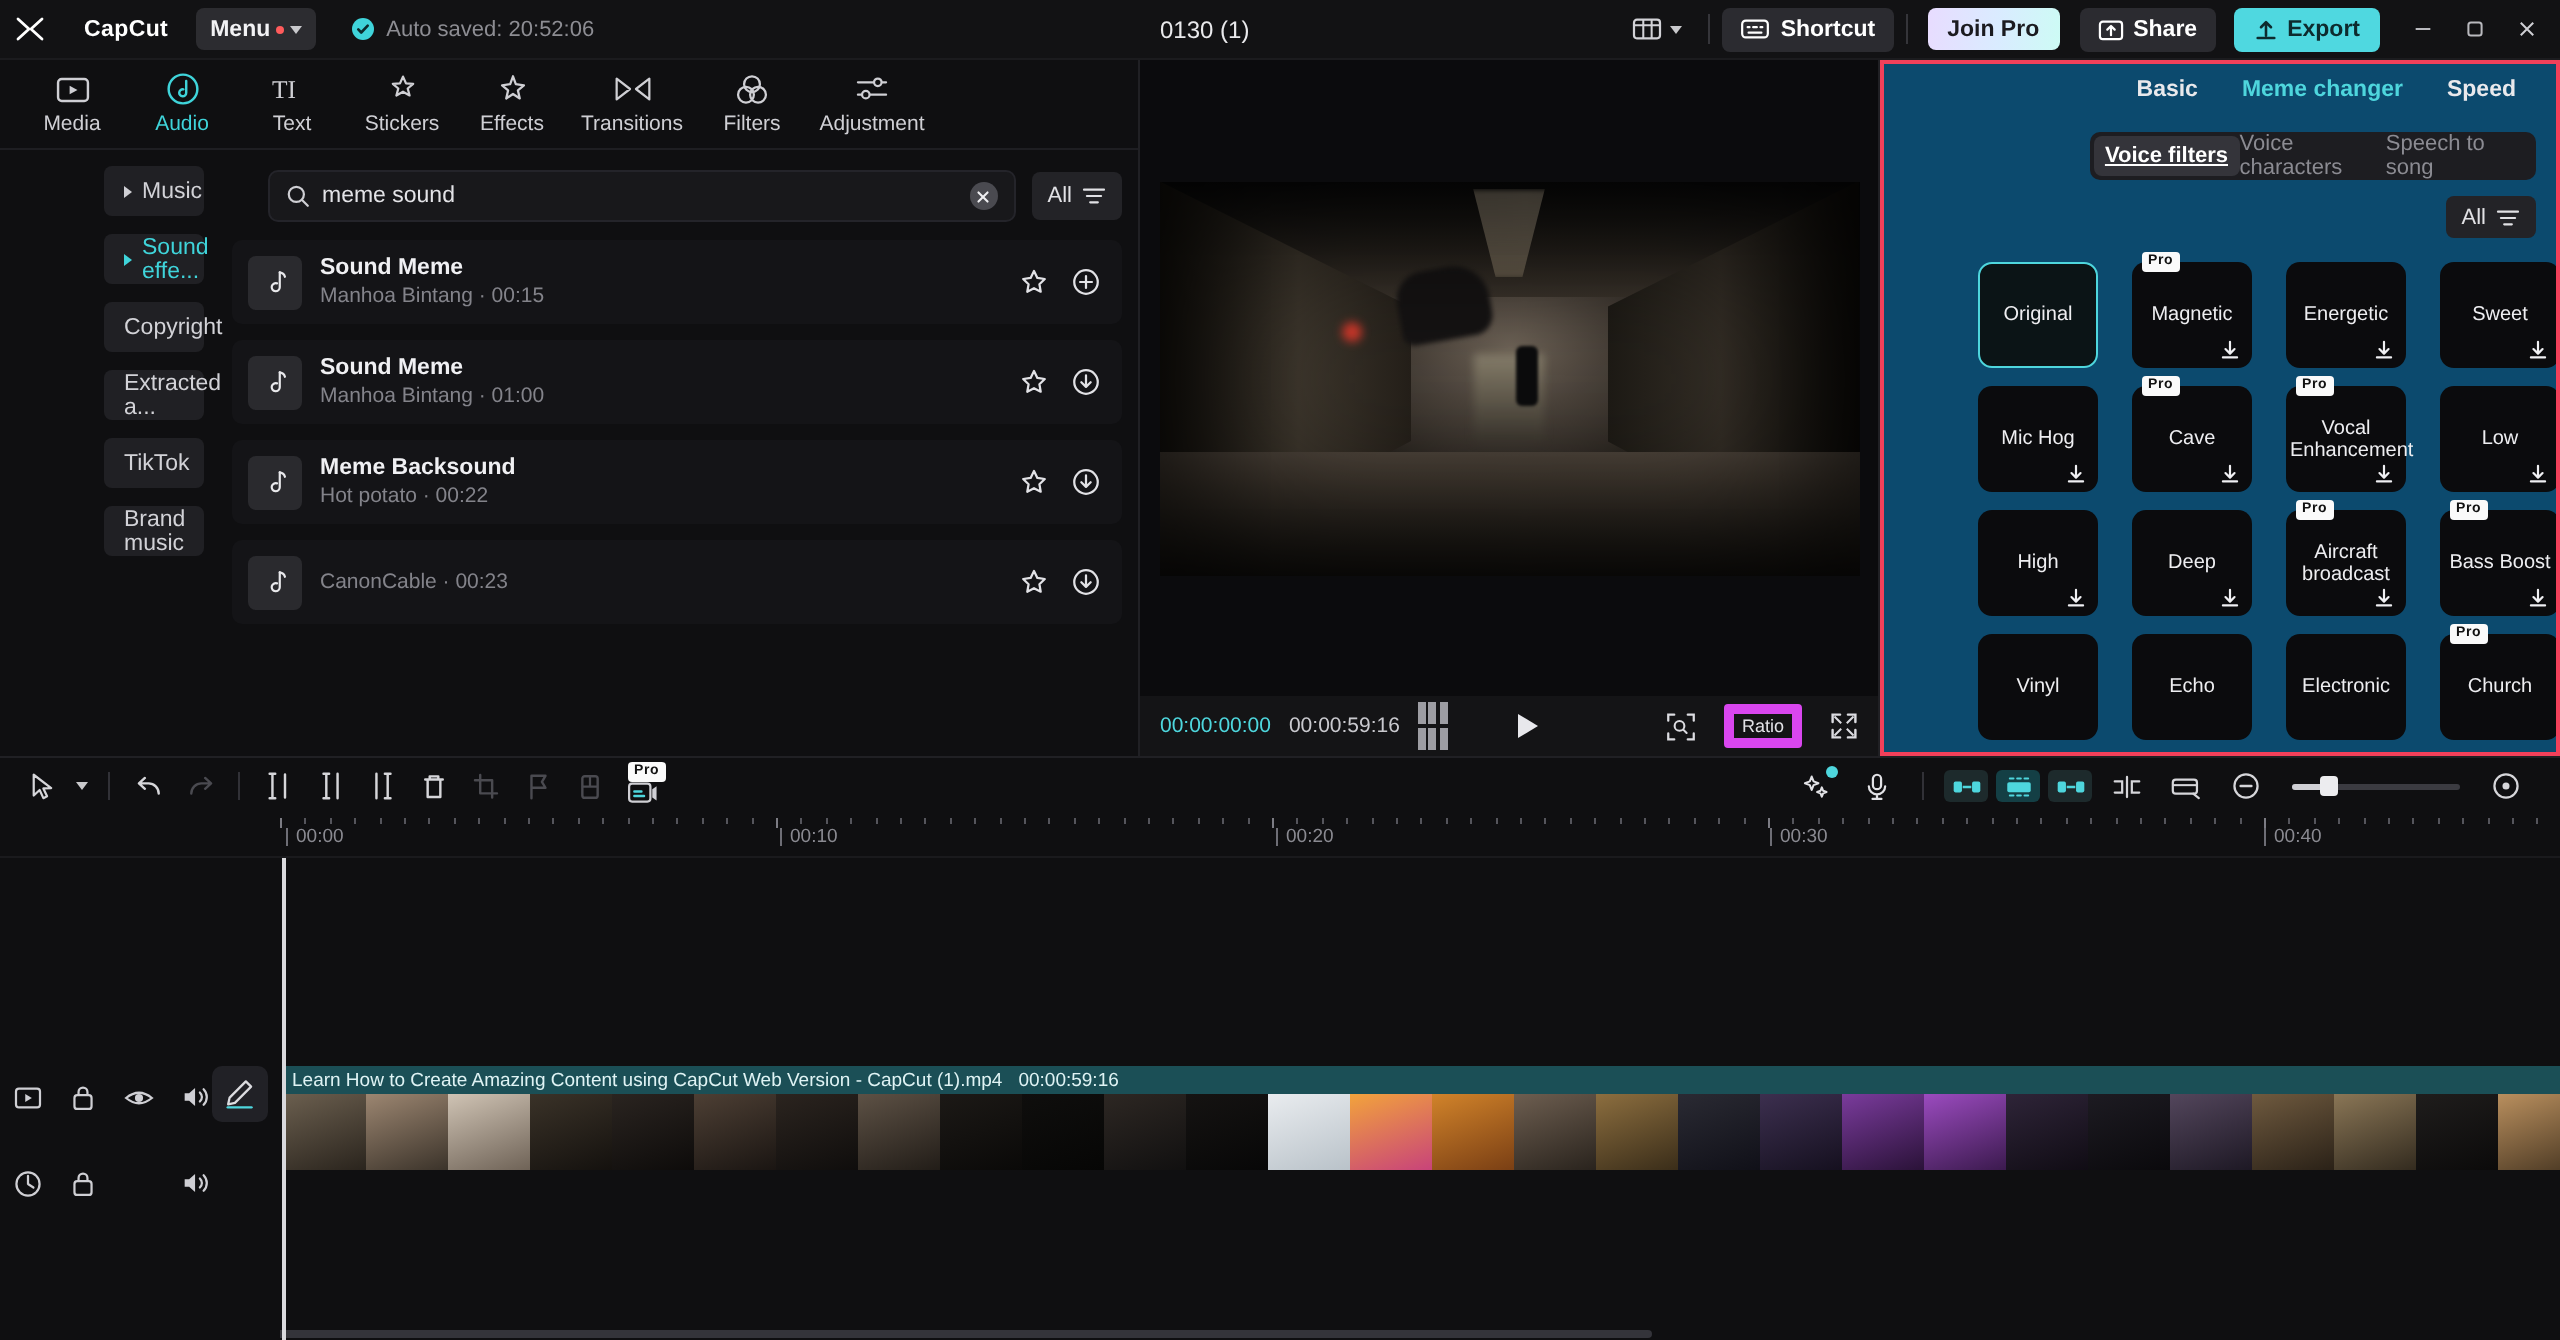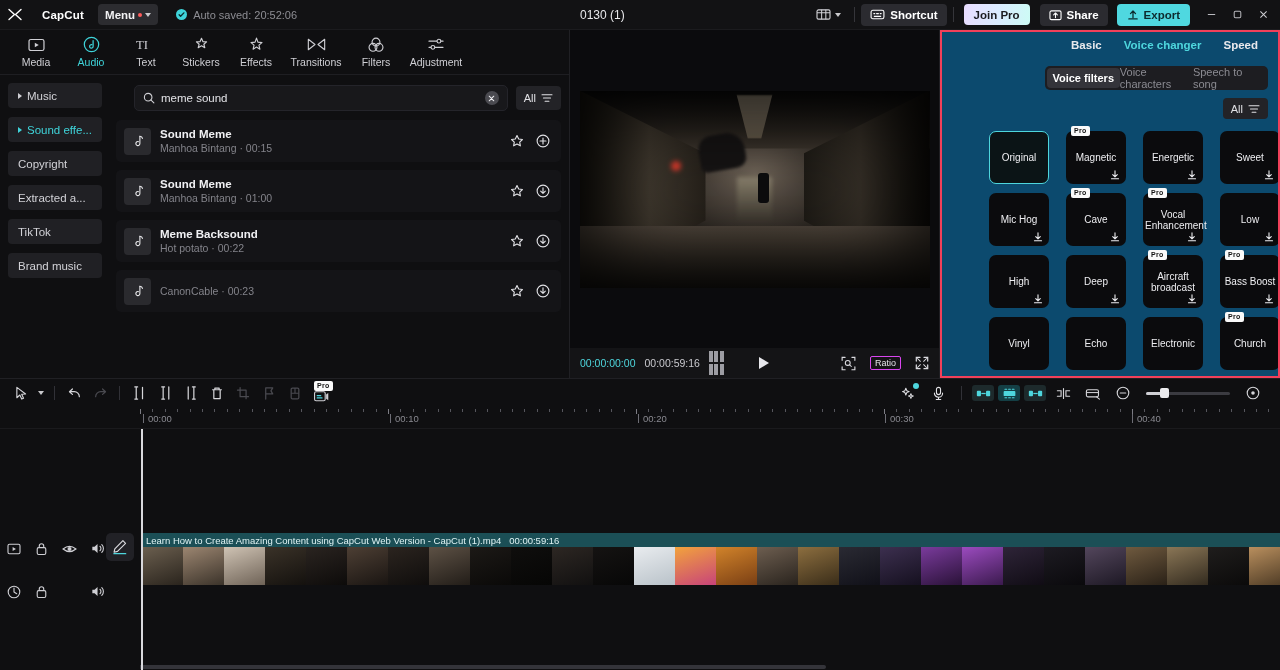--- a/index.html
+++ b/index.html
@@ -65,21 +65,21 @@
     gap: 3px; font-size: 10.5px; color: #cfcfd4; border-radius: 4px; cursor: pointer;
   }
   .modetab.wide { width: 62px; }
   .modetab.active { color: #3fd4da; }
   .modetab .mt-ic { height: 17px; display: flex; align-items: center; justify-content: flex-start; }
 
   .lp-body { flex: 1; display: flex; min-height: 0; }
   .cats { width: 108px; padding: 8px 6px 0 8px; display: flex; flex-direction: column; gap: 9px; }
   .cat {
     height: 25px; background: #202024; border-radius: 4px; display: flex; align-items: center;
-    padding: 0 10px; font-size: 11.5px; color: #d2d2d7; gap: 5px; cursor: pointer;
+    padding: 0 10px; font-size: 11.5px; color: #d2d2d7; gap: 5px; cursor: pointer; margin-left: 44px;
   }
   .cat.active { color: #3fd4da; }
   .cat .tri { width: 0; height: 0; border-top: 3.5px solid transparent; border-bottom: 3.5px solid transparent; border-left: 4.5px solid #cfcfd4; }
   .cat.active .tri { border-left-color: #3fd4da; }
 
   .listwrap { flex: 1; min-width: 0; padding: 10px 8px 0 8px; display: flex; flex-direction: column; }
   .searchrow { display: flex; align-items: center; gap: 8px; padding-left: 18px; }
   .searchbox {
     flex: 1; height: 26px; background: #18181b; border-radius: 5px; display: flex; align-items: center;
     padding: 0 8px; gap: 6px; border: 1px solid #24242a;
@@ -125,33 +125,33 @@
   .redglow { position:absolute; left:26%; top:36%; width:10px; height:10px; border-radius:50%; background:#d93a2c; filter: blur(2.4px); opacity:.95; }
   .vignette { position:absolute; inset:0; box-shadow: inset 0 0 70px 24px rgba(0,0,0,.75); }
 
   .player-ctl { height: 30px; display: flex; align-items: center; padding: 0 10px; gap: 9px; font-size: 10.5px; }
   .t-cur { color: #4ed6dd; font-family: "Liberation Sans", sans-serif; }
   .t-tot { color: #c9c9ce; }
   .pc-grid { display: grid; grid-template-columns: repeat(3,4px); gap: 1.5px; }
   .pc-grid i { display:block; width:4px; height:11px; background:#9d9da3; }
   .play-tri { width: 0; height: 0; border-top: 6px solid transparent; border-bottom: 6px solid transparent; border-left: 10px solid #e8e8ec; margin-left: 26px; }
   .pc-right { margin-left: auto; display: flex; align-items: center; gap: 14px; }
-  .ratio-badge { border: 1px solid #d946ef; border-radius: 2px; font-size: 9px; padding: 1px 4px; color: #e3e3e7; }
+  .ratio-badge { border: 5px solid #d946ef; border-radius: 2px; font-size: 9px; padding: 1px 4px; color: #e3e3e7; }
 
   
   .attrpanel { flex: 1; background: #0c4a6e; display: flex; flex-direction: column; position: relative; align-items: flex-end; }
   .redbox { position: absolute; left: 0; top: 0; right: 0; bottom: 0; border: 2.5px solid #f2405a; pointer-events: none; z-index: 20; }
   .attr-tabs { height: 30px; display: flex; align-items: center; gap: 22px; padding: 0 22px; font-size: 11.5px; font-weight: bold; color: #e9e9ec; }
   .attr-tabs .t { cursor: pointer; }
   .attr-tabs .t.active { color: #4ed6dd; }
   .seg {
     margin: 6px 12px 0 12px; height: 24px; background: #1d1d21; border-radius: 5px; display: flex; align-items: center; padding: 2px;
   }
   .seg .s { flex: 1; height: 20px; display: flex; align-items: center; justify-content: center; font-size: 11px; color: #8b8b92; border-radius: 4px; cursor: pointer; }
-  .seg .s.active { background: #34343a; color: #ffffff; font-weight: bold; }
+  .seg .s.active { background: #34343a; color: #ffffff; font-weight: bold; text-decoration: underline; }
   .filter-row { display: flex; justify-content: flex-end; padding: 8px 12px 0 12px; }
   .filter-pill { height: 21px; background: #232327; border-radius: 4px; display: flex; align-items: center; gap: 5px; padding: 0 8px; font-size: 11px; color: #e1e1e5; }
 
   .fx-grid {
     display: grid; grid-template-columns: repeat(4, 60px); gap: 9px 17px;
     padding: 12px 0 0 22px; overflow: hidden;
   }
   .fx {
     width: 60px; height: 53px; background: #0b0b0d; border-radius: 7px; position: relative;
     display: flex; align-items: center; justify-content: center; cursor: pointer; border: 1.5px solid transparent;
@@ -573,21 +573,21 @@
               </svg>
           </span>
         </span>
       </div>
     </div>
 
     <div class="attrpanel">
       <div class="redbox"></div>
       <div class="attr-tabs">
         <span class="t">Basic</span>
-        <span class="t active">Voice changer</span>
+        <span class="t active">Meme changer</span>
         <span class="t">Speed</span>
       </div>
       <div class="seg">
         <div class="s active">Voice filters</div>
         <div class="s">Voice characters</div>
         <div class="s">Speech to song</div>
       </div>
       <div class="filter-row">
         <div class="filter-pill">
           <span>All</span>

